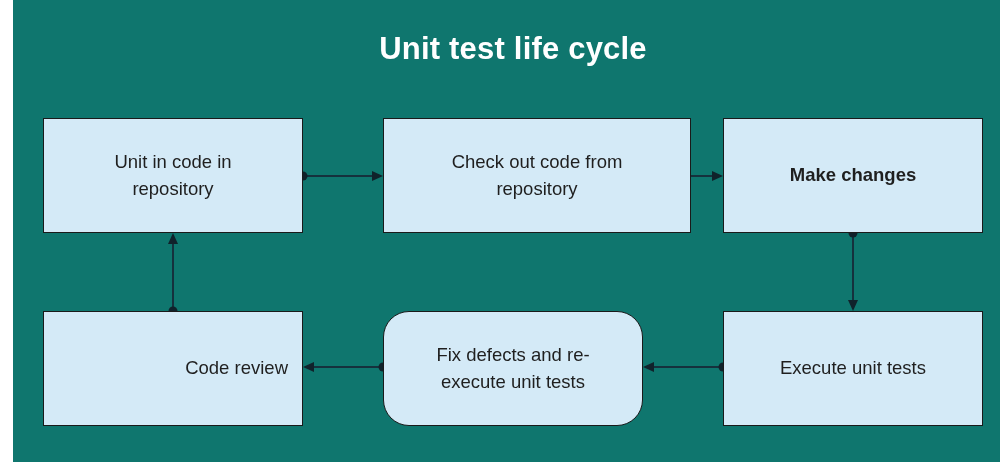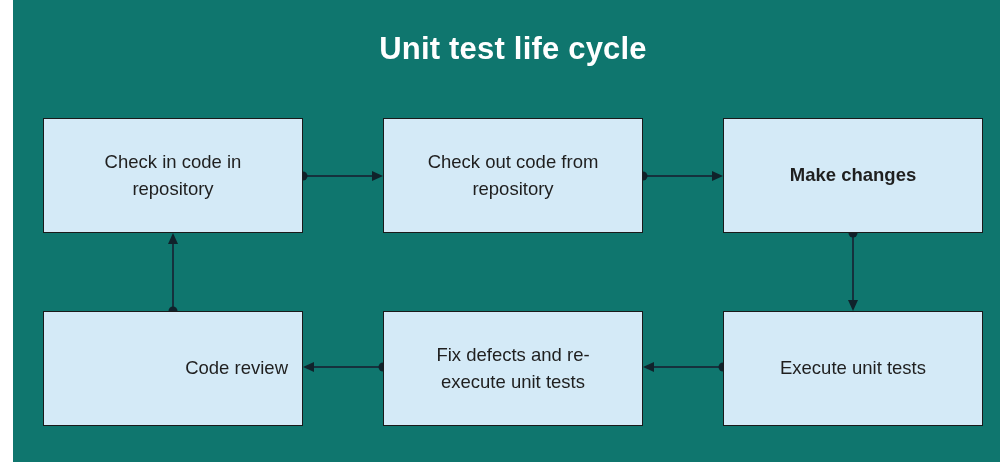--- a/index.html
+++ b/index.html
@@ -108,38 +108,38 @@
     </g>
 
     <g>
       <line x1="160" y1="311" x2="160" y2="240"></line>
       <circle class="endpoint-dot" cx="160" cy="311" r="4.5"></circle>
       <polygon class="arrow-head" points="160,233 155,244 165,244"></polygon>
     </g>
   </svg>
 
   <div class="node-box" style="left:30px; top:118px; width:260px; height:115px;">
-    <span class="node-label">Check in code in
+    <span class="node-label">Unit in code in
 repository</span>
   </div>
 
-  <div class="node-box" style="left:370px; top:118px; width:260px; height:115px;">
+  <div class="node-box" style="left:370px; top:118px; width:308px; height:115px;">
     <span class="node-label">Check out code from
 repository</span>
   </div>
 
   <div class="node-box" style="left:710px; top:118px; width:260px; height:115px;font-weight:bold;">
     <span class="node-label">Make changes</span>
   </div>
 
   <div class="node-box" style="left:30px; top:311px; width:260px; height:115px;justify-content:flex-end;">
     <span class="node-label">Code review</span>
   </div>
 
-  <div class="node-box" style="left:370px; top:311px; width:260px; height:115px;">
+  <div class="node-box" style="left:370px; top:311px; width:260px; height:115px;border-radius:26px;">
     <span class="node-label">Fix defects and re-
 execute unit tests</span>
   </div>
 
   <div class="node-box" style="left:710px; top:311px; width:260px; height:115px;">
     <span class="node-label">Execute unit tests</span>
   </div>
 
 </div>
 

